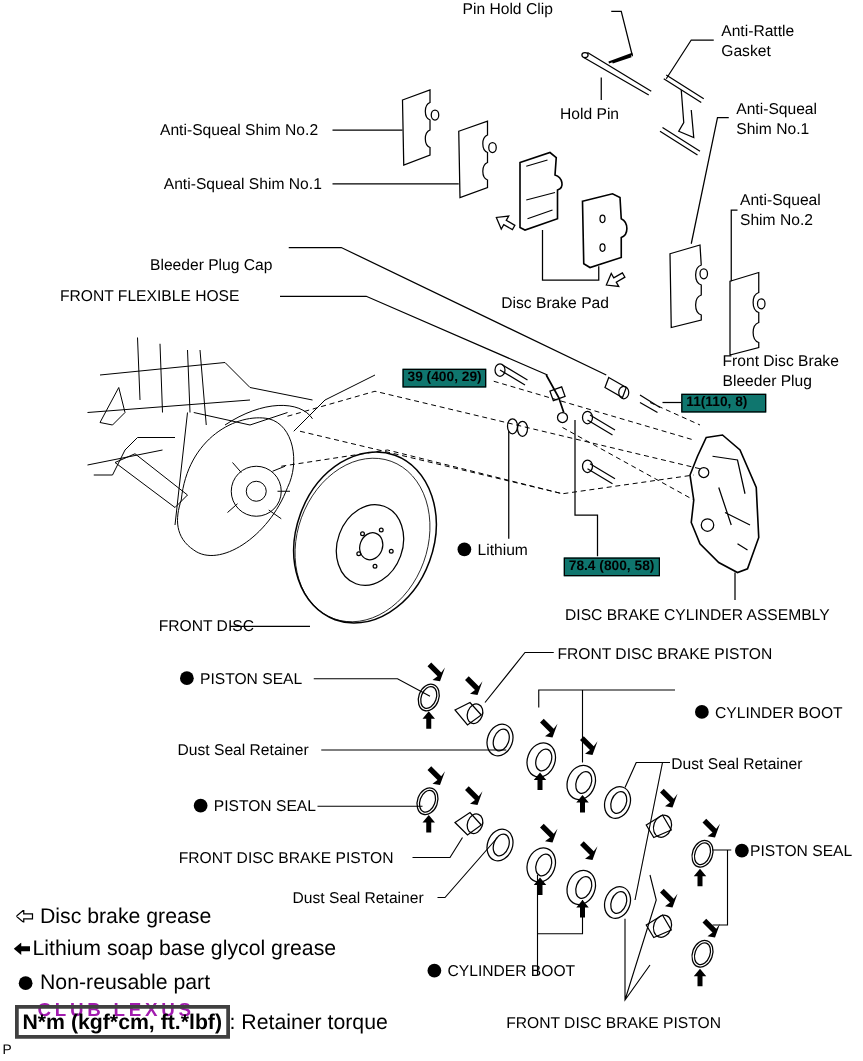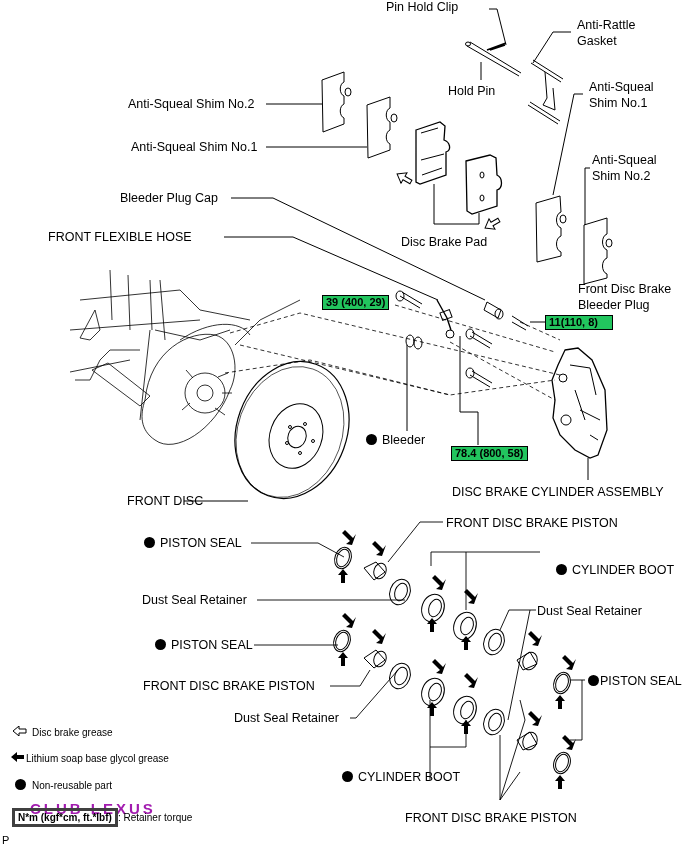--- a/index.html
+++ b/index.html
@@ -2,24 +2,24 @@
 <html><head>
 <meta charset="utf-8">
 <style>
   html, body { margin: 0; padding: 0; background: #ffffff; }
   body { width: 690px; height: 849px; position: relative; overflow: hidden;
          font-family: "Liberation Sans", sans-serif; color: #000; }
   #diagram { position: absolute; left: 0; top: 0; width: 690px; height: 849px; }
   .lbl { position: absolute; font-size: 12.5px; line-height: 14px; white-space: nowrap; color: #000; }
   .lbl.ml { white-space: pre; }
   .tq { position: absolute; border: 1px solid #000; font-size: 11px; font-weight: bold;
-        line-height: 13px; padding: 0 3px; background: #22c55e; white-space: nowrap; }
+        line-height: 13px; padding: 0 3px; background: #0f766e; white-space: nowrap; }
   .dot { display: inline-block; width: 11px; height: 11px; border-radius: 50%; background: #000;
          vertical-align: -1px; margin-right: 5px; }
-  .legend { position: absolute; font-size: 10px; line-height: 14px; white-space: nowrap; }
+  .legend { position: absolute; font-size: 17px; line-height: 14px; white-space: nowrap; }
   .legend .sym { display: inline-block; width: 16px; text-align: center; margin-right: 4px; }
   .legend-box { border: 3px solid #404040; padding: 1px 3px; font-weight: bold; }
   .corner-p { position: absolute; left: 2px; top: 834px; font-size: 11px; }
   .wm { position: absolute; left: 30px; top: 800px; font-size: 15px; color: #a21caf; letter-spacing: 3px; font-weight: bold; }
 </style>
 </head>
 <body>
 
 <svg id="diagram" viewBox="0 0 690 849" xmlns="http://www.w3.org/2000/svg">
   <defs>
@@ -235,41 +235,41 @@
       <use href="#upArrow" x="466" y="720"></use>
     <use href="#solidArrow" x="538" y="646"></use>
     <use href="#solidArrow" x="538" y="726"></use>
     <use href="#solidArrow" x="572" y="670"></use>
       <use href="#upArrow" x="560" y="695"></use>
     <use href="#solidArrow" x="572" y="750"></use>
       <use href="#upArrow" x="560" y="775"></use>
   </g>
 </svg>
 
-<div class="lbl" style="left:386px;top:0px;">Pin Hold Clip</div>
+<div class="lbl" style="left:370px;top:0px;">Pin Hold Clip</div>
 <div class="lbl ml" style="left:577px;top:17px;line-height:16px;">Anti-Rattle
 Gasket</div>
 <div class="lbl" style="left:448px;top:84px;">Hold Pin</div>
 <div class="lbl ml" style="left:589px;top:79px;line-height:16px;">Anti-Squeal
 Shim No.1</div>
 <div class="lbl" style="left:128px;top:97px;">Anti-Squeal Shim No.2</div>
 <div class="lbl" style="left:131px;top:140px;">Anti-Squeal Shim No.1</div>
 <div class="lbl ml" style="left:592px;top:152px;line-height:16px;">Anti-Squeal
 Shim No.2</div>
-<div class="lbl" style="left:120px;top:191px;text-align:right;">Bleeder Plug Cap</div>
+<div class="lbl" style="left:120px;top:205px;text-align:right;">Bleeder Plug Cap</div>
 <div class="lbl" style="left:401px;top:235px;">Disc Brake Pad</div>
 <div class="lbl" style="left:48px;top:230px;">FRONT FLEXIBLE HOSE</div>
 <div class="lbl ml" style="left:550px;top:281px;line-height:16px;margin-left:28px;">Front Disc Brake
 Bleeder Plug</div>
 
 <div class="tq" style="left:322px;top:295px;">39 (400, 29)</div>
 <div class="tq" style="left:545px;top:315px;width:60px;">11(110, 8)</div>
 <div class="tq" style="left:451px;top:446px;">78.4 (800, 58)</div>
 
-<div class="lbl" style="left:366px;top:433px;"><span class="dot"></span><span>Bleeder</span></div>
+<div class="lbl" style="left:366px;top:433px;"><span class="dot"></span><span>Lithium</span></div>
 <div class="lbl" style="left:127px;top:494px;">FRONT DISC</div>
 <div class="lbl" style="left:452px;top:485px;">DISC BRAKE CYLINDER ASSEMBLY</div>
 
 <div class="lbl" style="left:144px;top:536px;"><span class="dot"></span><span>PISTON SEAL</span></div>
 <div class="lbl" style="left:446px;top:516px;">FRONT DISC BRAKE PISTON</div>
 <div class="lbl" style="left:556px;top:563px;"><span class="dot"></span><span>CYLINDER BOOT</span></div>
 <div class="lbl" style="left:142px;top:593px;">Dust Seal Retainer</div>
 <div class="lbl" style="left:537px;top:604px;">Dust Seal Retainer</div>
 <div class="lbl" style="left:155px;top:638px;"><span class="dot"></span><span>PISTON SEAL</span></div>
 <div class="lbl" style="left:588px;top:674px;"><span class="dot" style="margin-right:1px;"></span><span>PISTON SEAL</span></div>

